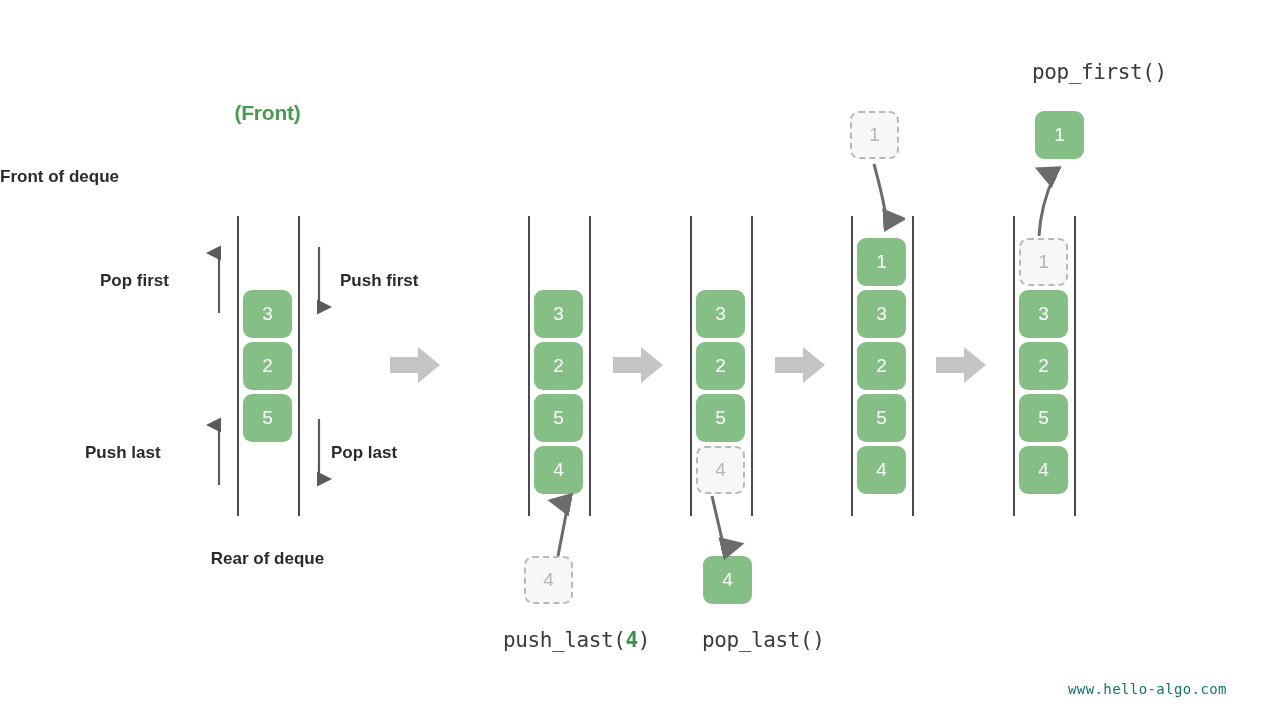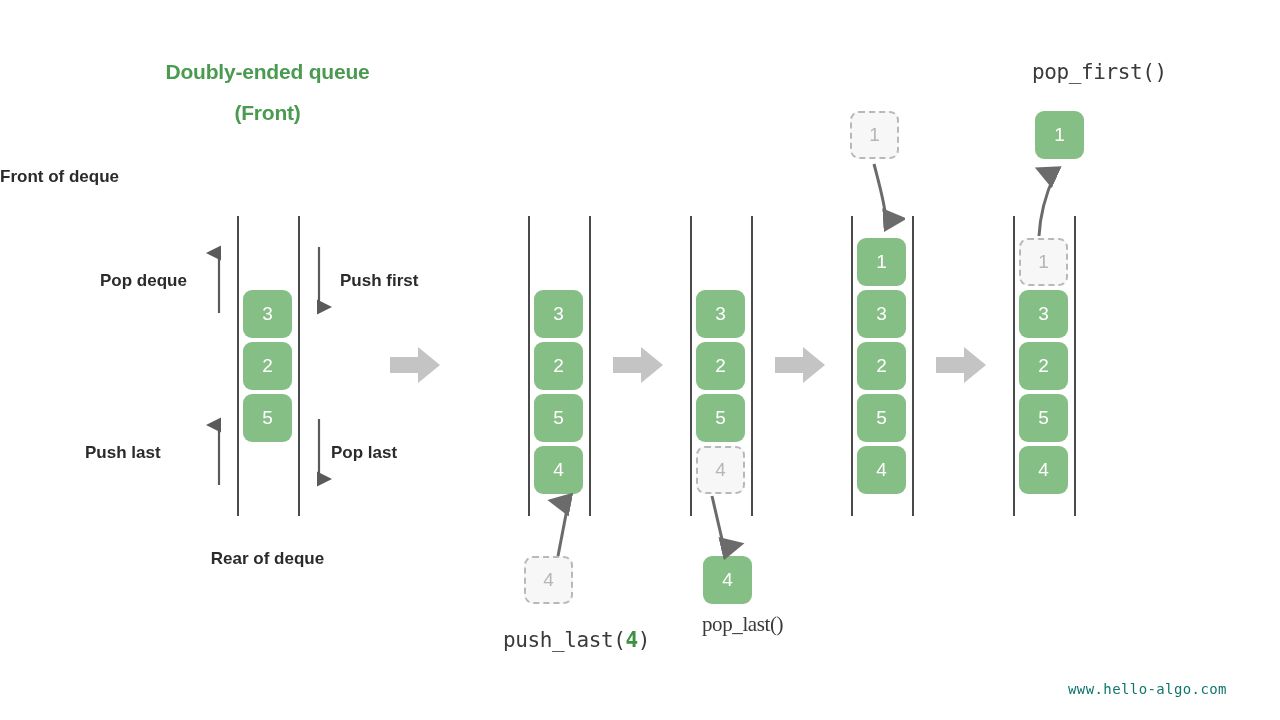--- a/index.html
+++ b/index.html
@@ -77,27 +77,26 @@
   .thin-arrow { position: absolute; }
 
   
   .block-arrow { position: absolute; }
 </style>
 </head>
 <body>
 
 <div id="stage">
 
-  <div class="title-line" style="left:0; top:60px; width:535px;">Doubly-ended queue</div>
   <div class="title-line" style="left:0; top:101px; width:535px;">(Front)</div>
 
   <div class="label-bold" style="left:0; top:167px; width:535px; ">Front of deque</div>
   <div class="label-bold" style="left:0; top:549px; width:535px; text-align:center;">Rear of deque</div>
 
-  <div class="label-bold" style="left:100px; top:271px;">Pop deque</div>
+  <div class="label-bold" style="left:100px; top:271px;">Pop first</div>
   <div class="label-bold" style="left:340px; top:271px;">Push first</div>
   <div class="label-bold" style="left:85px; top:443px;">Push last</div>
   <div class="label-bold" style="left:331px; top:443px;">Pop last</div>
 
   <svg class="thin-arrow" style="left:205px; top:245px;" width="28" height="70" viewBox="0 0 28 70">
     <defs>
       <marker id="mk-up" markerWidth="7" markerHeight="7" refX="3.5" refY="6" orient="auto">
         <path d="M3.5,0 L7,7 L0,7 Z" fill="#5a5a5a"></path>
       </marker>
       <marker id="mk-down" markerWidth="7" markerHeight="7" refX="3.5" refY="6" orient="auto">
@@ -212,21 +211,21 @@
         <path d="M4,0 L8,8 L0,8 Z" fill="#6b6b6b"></path>
       </marker>
     </defs>
     <path d="M24,76 C25,58 30,36 39,16" stroke="#6b6b6b" stroke-width="3" fill="none" marker-end="url(#mk-up3)"></path>
   </svg>
 
   <div class="mono-label" style="left:503px; top:628px;">
     <span>push_last(</span><span class="arg">4</span><span>)</span>
   </div>
 
-  <div class="mono-label" style="left:702px; top:612px;font-family:Liberation Serif, serif;">
+  <div class="mono-label" style="left:702px; top:628px;">
     <span>pop_last()</span>
   </div>
 
 
   <div class="mono-label" style="left:1032px; top:60px;">
     <span>pop_first()</span>
   </div>
 
   <div class="footer" style="left:1068px; top:681px;">www.hello-algo.com</div>
 

